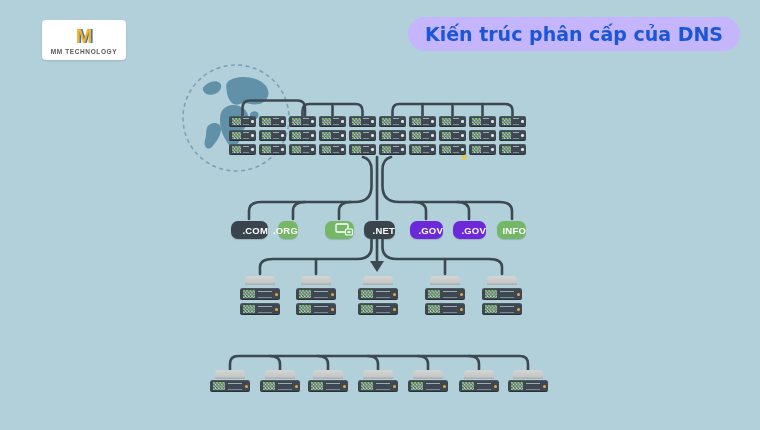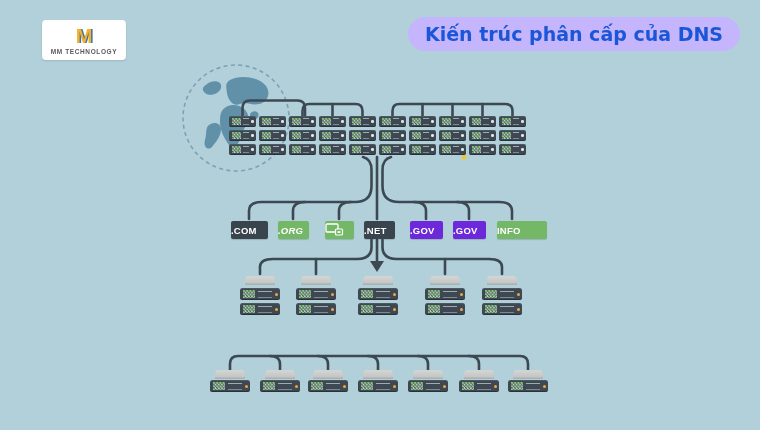--- a/index.html
+++ b/index.html
@@ -38,33 +38,33 @@
         background-size:3.2px 3.4px,3.2px 3.4px;background-position:0 0,1.6px 1.7px;}
   .big .leds{width:12px;height:8px;}
   .bars{flex:1;height:5px;border-top:1.2px solid rgba(190,205,210,.75);
         border-bottom:1.2px solid rgba(190,205,210,.5);}
   .dot{width:2.6px;height:2.6px;border-radius:50%;background:#dfe8ea;flex:none;}
   .big .dot{background:#f0a73e;width:3px;height:3px;}
   .lid{width:30px;height:9px;background:linear-gradient(#d4d6d5,#bfc2c1);
        border-radius:4px 4px 1px 1px;box-shadow:inset 0 -1.5px 0 #adb0af;}
 
   
-  .tld{position:absolute;top:221px;height:18px;border-radius:2px;z-index:3;display:flex;
-       align-items:center;justify-content:flex-start;color:#fff;font-weight:bold;font-size:9.5px;
+  .tld{position:absolute;top:221px;height:18px;border-radius:7px;z-index:3;display:flex;
+       align-items:center;justify-content:flex-end;color:#fff;font-weight:bold;font-size:9.5px;
        letter-spacing:.2px;box-shadow:0 1px 1px rgba(0,0,0,.15);}
   .tld.dark{background:#39444d;}
   .tld.green,.tld.green-icon{background:#74b867;}
   .tld.blue{background:#6d28d9;}
   .tld:nth-child(1){left:231px;width:37px;}
-  .tld:nth-child(2){left:278px;width:31px;font-style:italic;}
+  .tld:nth-child(2){left:278px;width:20px;}
   .tld:nth-child(3){left:325px;width:29px;}
   .tld:nth-child(4){left:364px;width:31px;}
   .tld:nth-child(5){left:410px;width:33px;}
   .tld:nth-child(6){left:453px;width:33px;}
-  .tld:nth-child(7){left:497px;width:50px;}
+  .tld:nth-child(7){left:497px;width:29px;}
   .tld .dev{display:block;}
 
   
   .stack{position:absolute;top:276px;width:40px;display:flex;flex-direction:column;
          align-items:center;gap:3px;z-index:3;}
   .stack:nth-child(1){left:240px;} .stack:nth-child(2){left:296px;} .stack:nth-child(3){left:358px;}
   .stack:nth-child(4){left:425px;} .stack:nth-child(5){left:482px;}
 
   
   .mini{position:absolute;top:370px;width:40px;display:flex;flex-direction:column;

